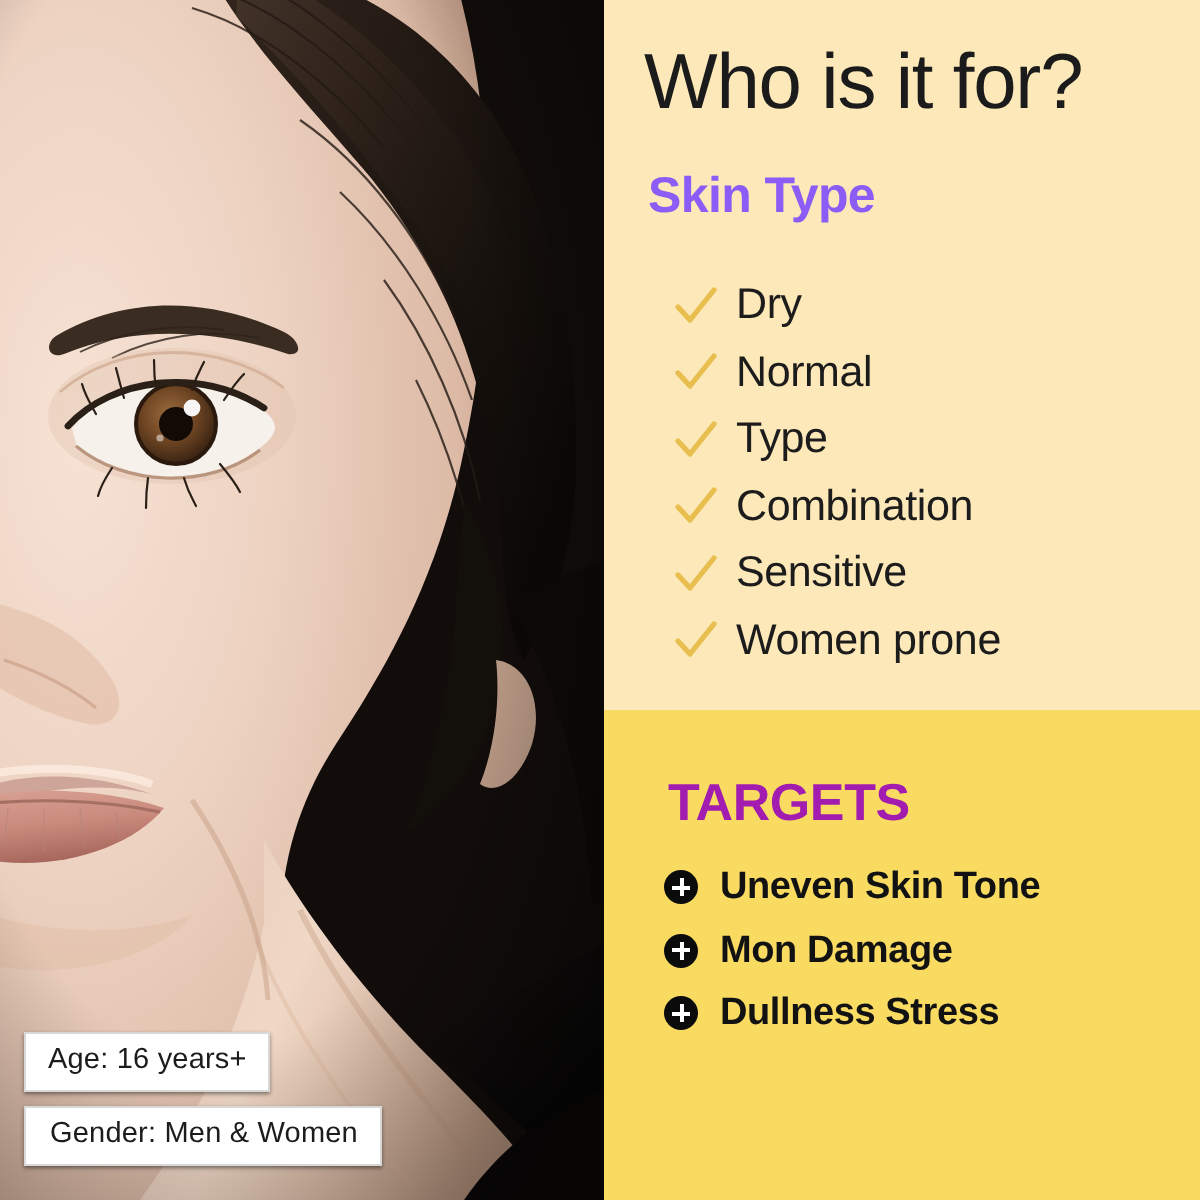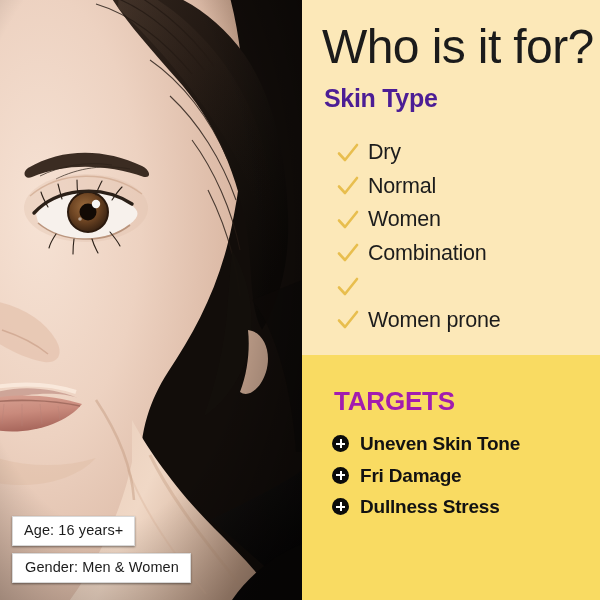--- a/index.html
+++ b/index.html
@@ -77,35 +77,35 @@
     top: 355px;
     width: 298px;
     height: 245px;
     background: #F9DB62;
   }
 
   .headline {
     position: absolute;
     left: 20px;
     top: 22px;
-    font-size: 48px;
+    font-size: 39px;
     font-weight: 300;
     color: #1b1b1b;
     letter-spacing: -0.6px;
     line-height: 1.05;
     white-space: nowrap;
   }
 
   .subhead {
     position: absolute;
     left: 22px;
     top: 86px;
     font-size: 25px;
     font-weight: bold;
-    color: #4c1d95;
+    color: #8b5cf6;
     letter-spacing: -0.3px;
     line-height: 1;
   }
 
   .skin-list {
     position: absolute;
     left: 22px;
     top: 124px;
     width: 270px;
     list-style: none;
@@ -393,38 +393,39 @@
         </span>
         <span class="skin-label">Normal</span>
       </li>
 
       <li class="skin-item">
         <span class="check-icon">
           <svg viewBox="0 0 24 22" width="24" height="22">
             <path d="M3 11.5 L9 18 L21 3" fill="none" stroke="#E8BE4E" stroke-width="2.6" stroke-linecap="round" stroke-linejoin="round"></path>
           </svg>
         </span>
-        <span class="skin-label">Women</span>
+        <span class="skin-label">Type</span>
       </li>
 
       <li class="skin-item">
         <span class="check-icon">
           <svg viewBox="0 0 24 22" width="24" height="22">
             <path d="M3 11.5 L9 18 L21 3" fill="none" stroke="#E8BE4E" stroke-width="2.6" stroke-linecap="round" stroke-linejoin="round"></path>
           </svg>
         </span>
         <span class="skin-label">Combination</span>
       </li>
 
       <li class="skin-item">
         <span class="check-icon">
           <svg viewBox="0 0 24 22" width="24" height="22">
             <path d="M3 11.5 L9 18 L21 3" fill="none" stroke="#E8BE4E" stroke-width="2.6" stroke-linecap="round" stroke-linejoin="round"></path>
           </svg>
         </span>
+        <span class="skin-label">Sensitive</span>
       </li>
 
       <li class="skin-item">
         <span class="check-icon">
           <svg viewBox="0 0 24 22" width="24" height="22">
             <path d="M3 11.5 L9 18 L21 3" fill="none" stroke="#E8BE4E" stroke-width="2.6" stroke-linecap="round" stroke-linejoin="round"></path>
           </svg>
         </span>
         <span class="skin-label">Women prone</span>
       </li>
@@ -433,21 +434,21 @@
 
     <div class="targets-title">TARGETS</div>
 
     <ul class="targets-list">
       <li class="target-item">
         <span class="plus-icon"></span>
         <span class="target-label">Uneven Skin Tone</span>
       </li>
       <li class="target-item">
         <span class="plus-icon"></span>
-        <span class="target-label">Fri Damage</span>
+        <span class="target-label">Mon Damage</span>
       </li>
       <li class="target-item">
         <span class="plus-icon"></span>
         <span class="target-label">Dullness Stress</span>
       </li>
     </ul>
 
   </div>
 </div>
 

